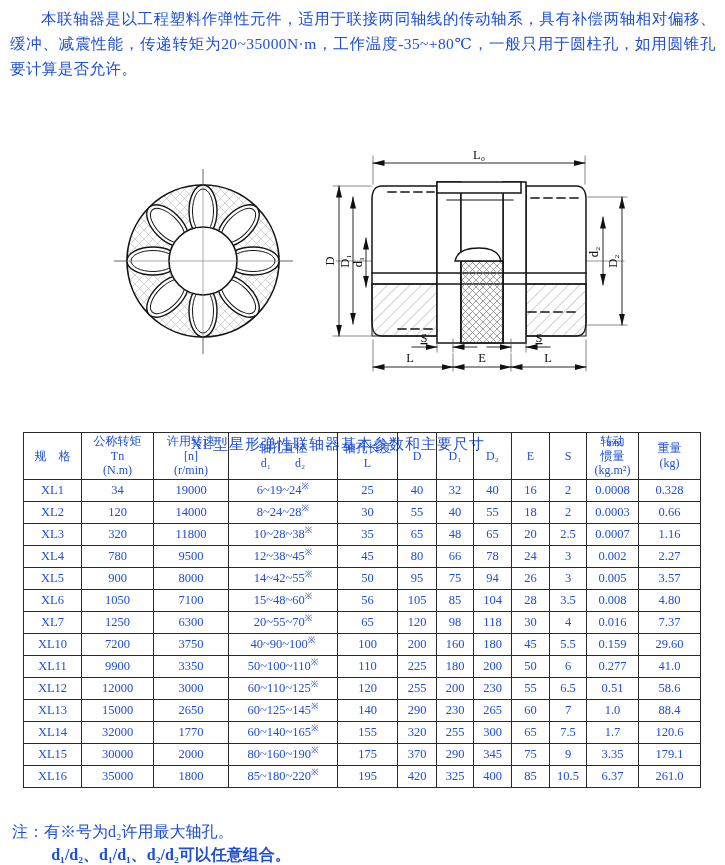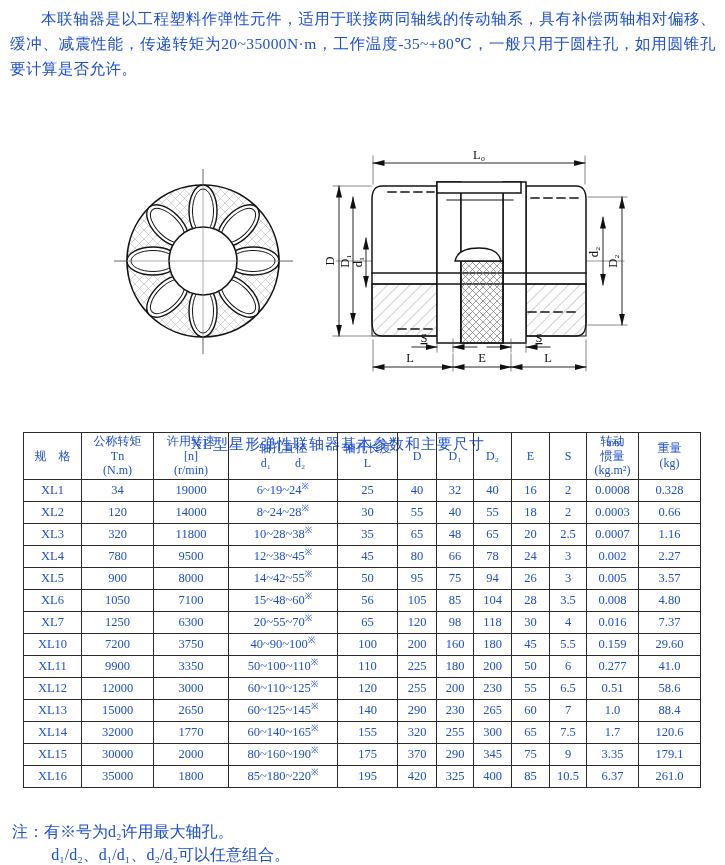--- a/index.html
+++ b/index.html
@@ -14,21 +14,21 @@
              font-size:15px;letter-spacing:1px;white-space:nowrap;}
   .tbl-unit{position:absolute;right:78px;top:2px;font-size:10px;}
   table.params{position:absolute;top:432px;left:23px;width:677px;border-collapse:collapse;
                table-layout:fixed;border:1.5px solid #222;}
   table.params th,table.params td{border:1px solid #2a2a2a;text-align:center;vertical-align:middle;
                padding:0;font-weight:normal;overflow:hidden;}
   table.params th{height:46px;font-size:12px;line-height:1.22;white-space:pre-line;}
   table.params td{height:21px;font-size:12.5px;}
   table.params td sup{font-size:9px;line-height:0;}
   .notes{position:absolute;top:820px;left:12px;font-size:16px;line-height:1.45;}
-  .note-indent{padding-left:2.45em;}
+  .note-indent{padding-left:2.45em;font-weight:bold;}
   svg text{font-family:"Liberation Serif","DejaVu Serif",serif;fill:#111;}
 </style>
 </head>
 <body>
 
 <div class="page">
 
   <p class="intro">本联轴器是以工程塑料作弹性元件，适用于联接两同轴线的传动轴系，具有补偿两轴相对偏移、缓冲、减震性能，传递转矩为20~35000N·m，工作温度-35~+80℃，一般只用于圆柱孔，如用圆锥孔要计算是否允许。</p>
 
   <svg class="drawing" width="725" height="255" viewBox="0 0 725 255">

